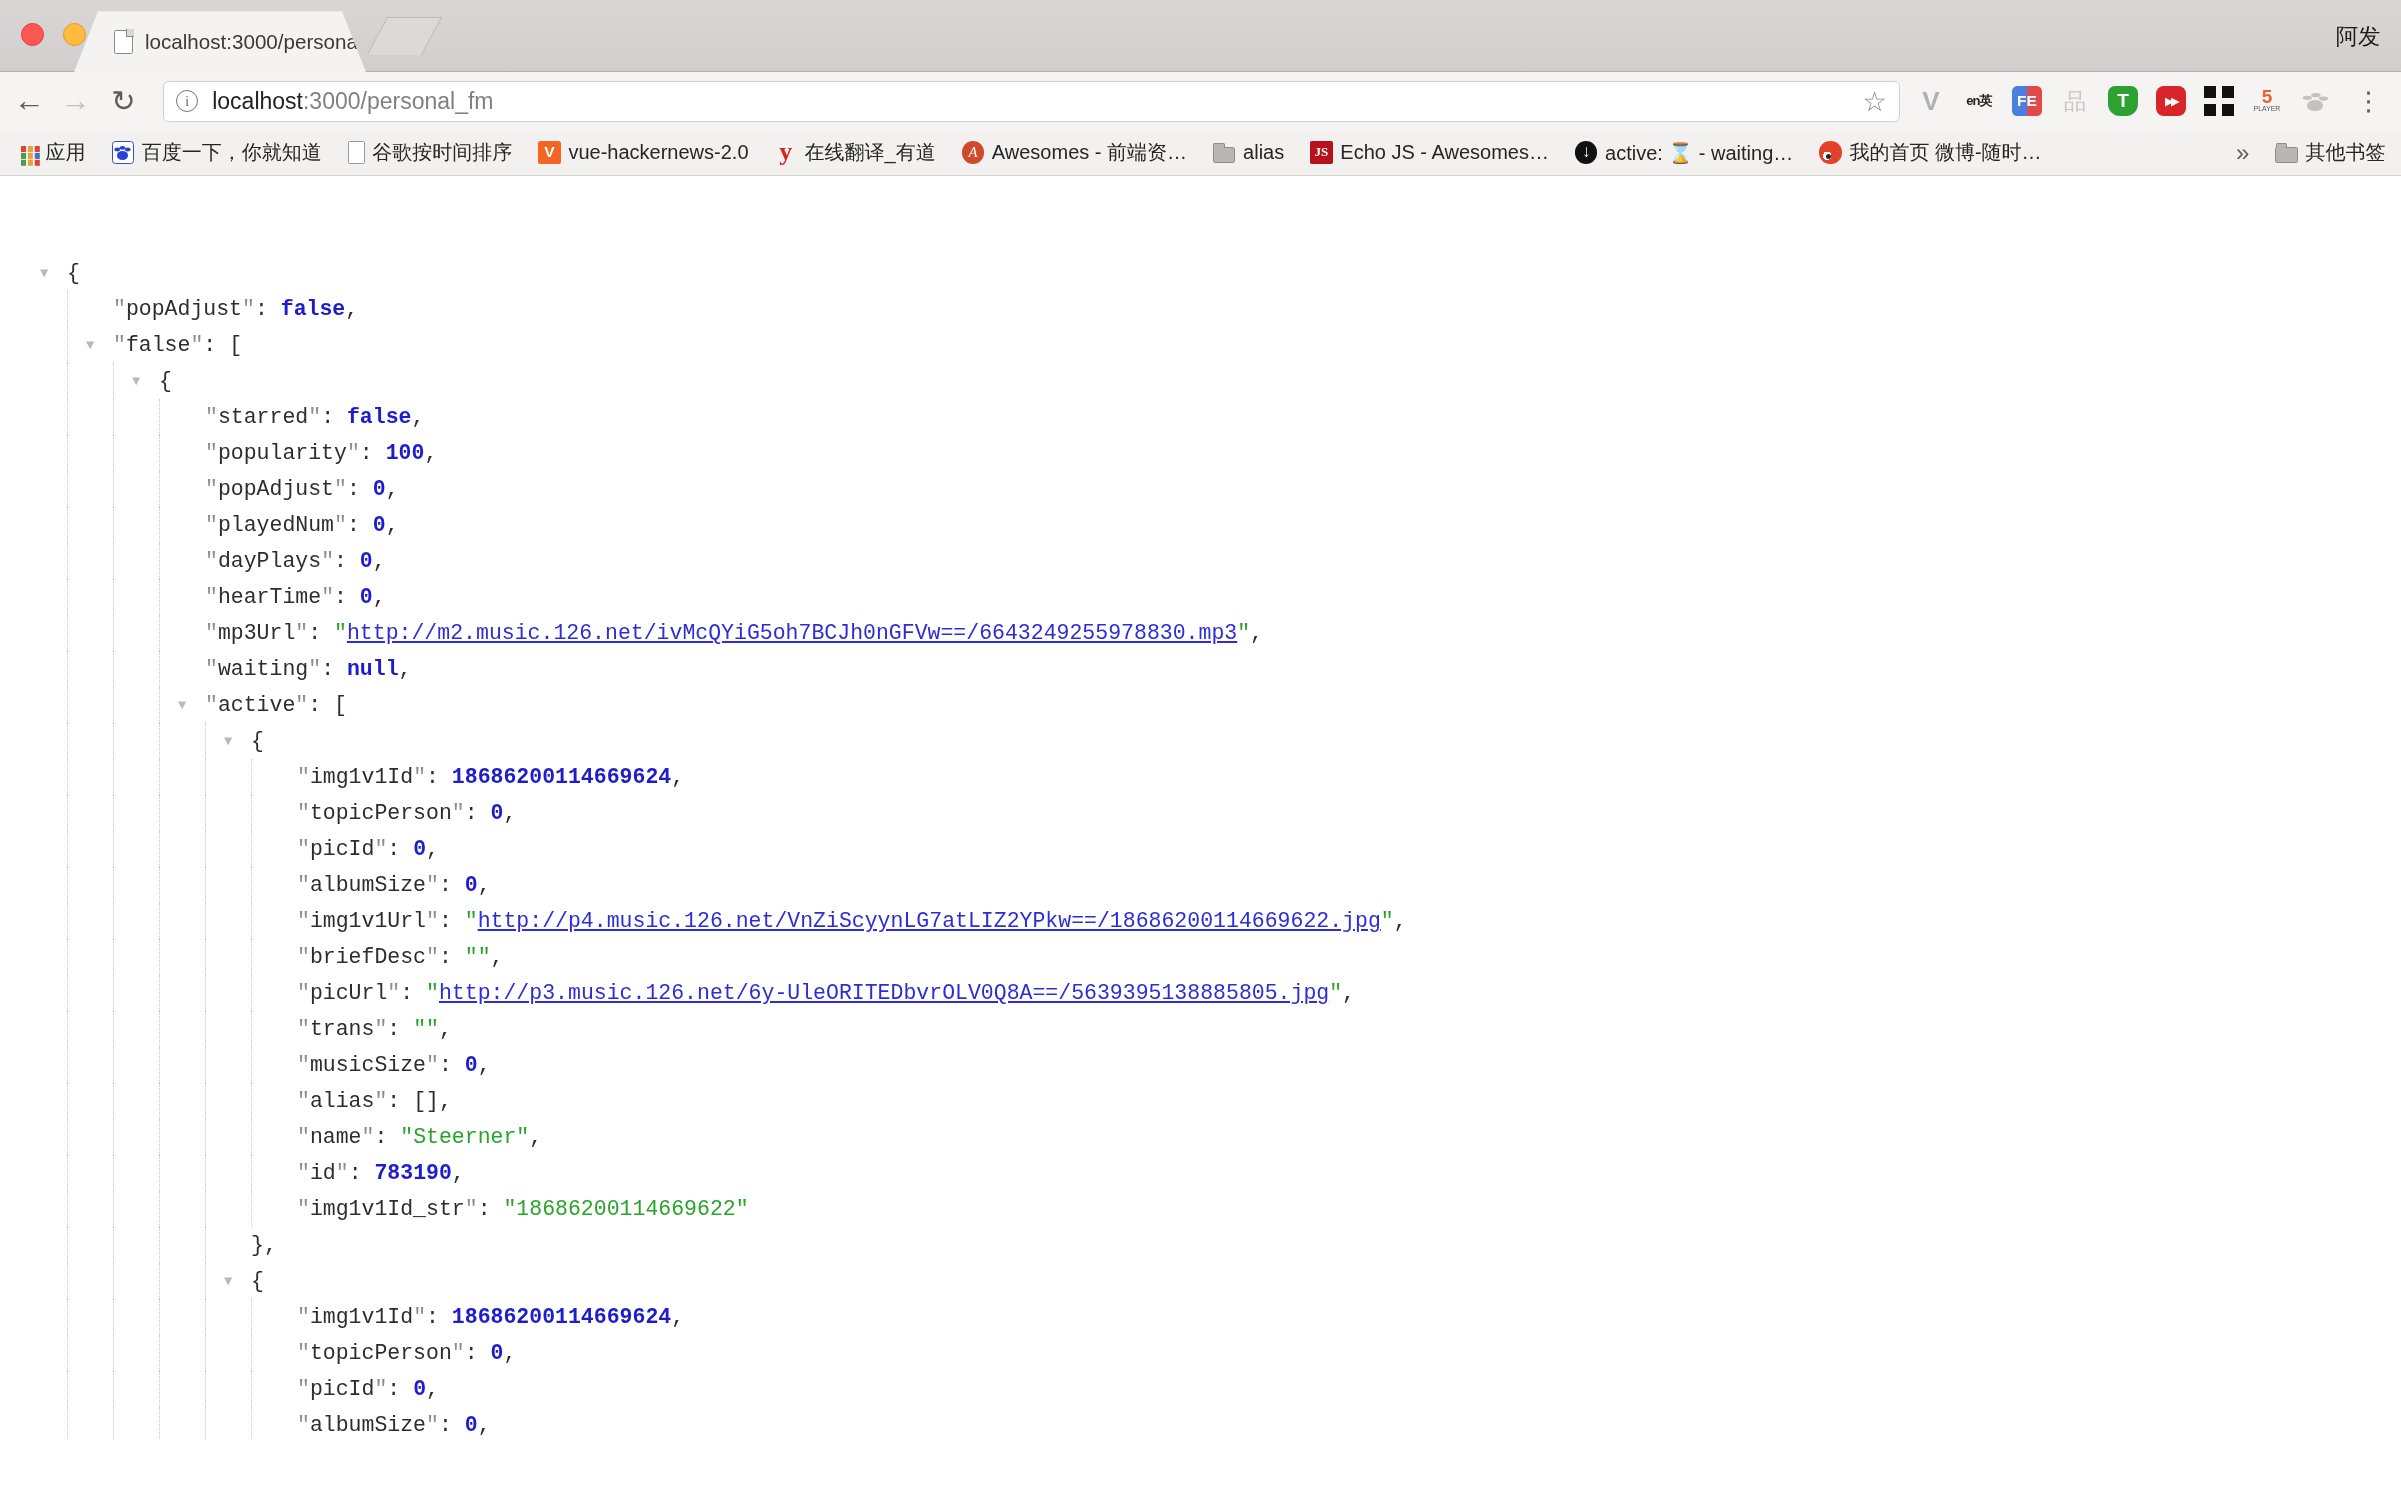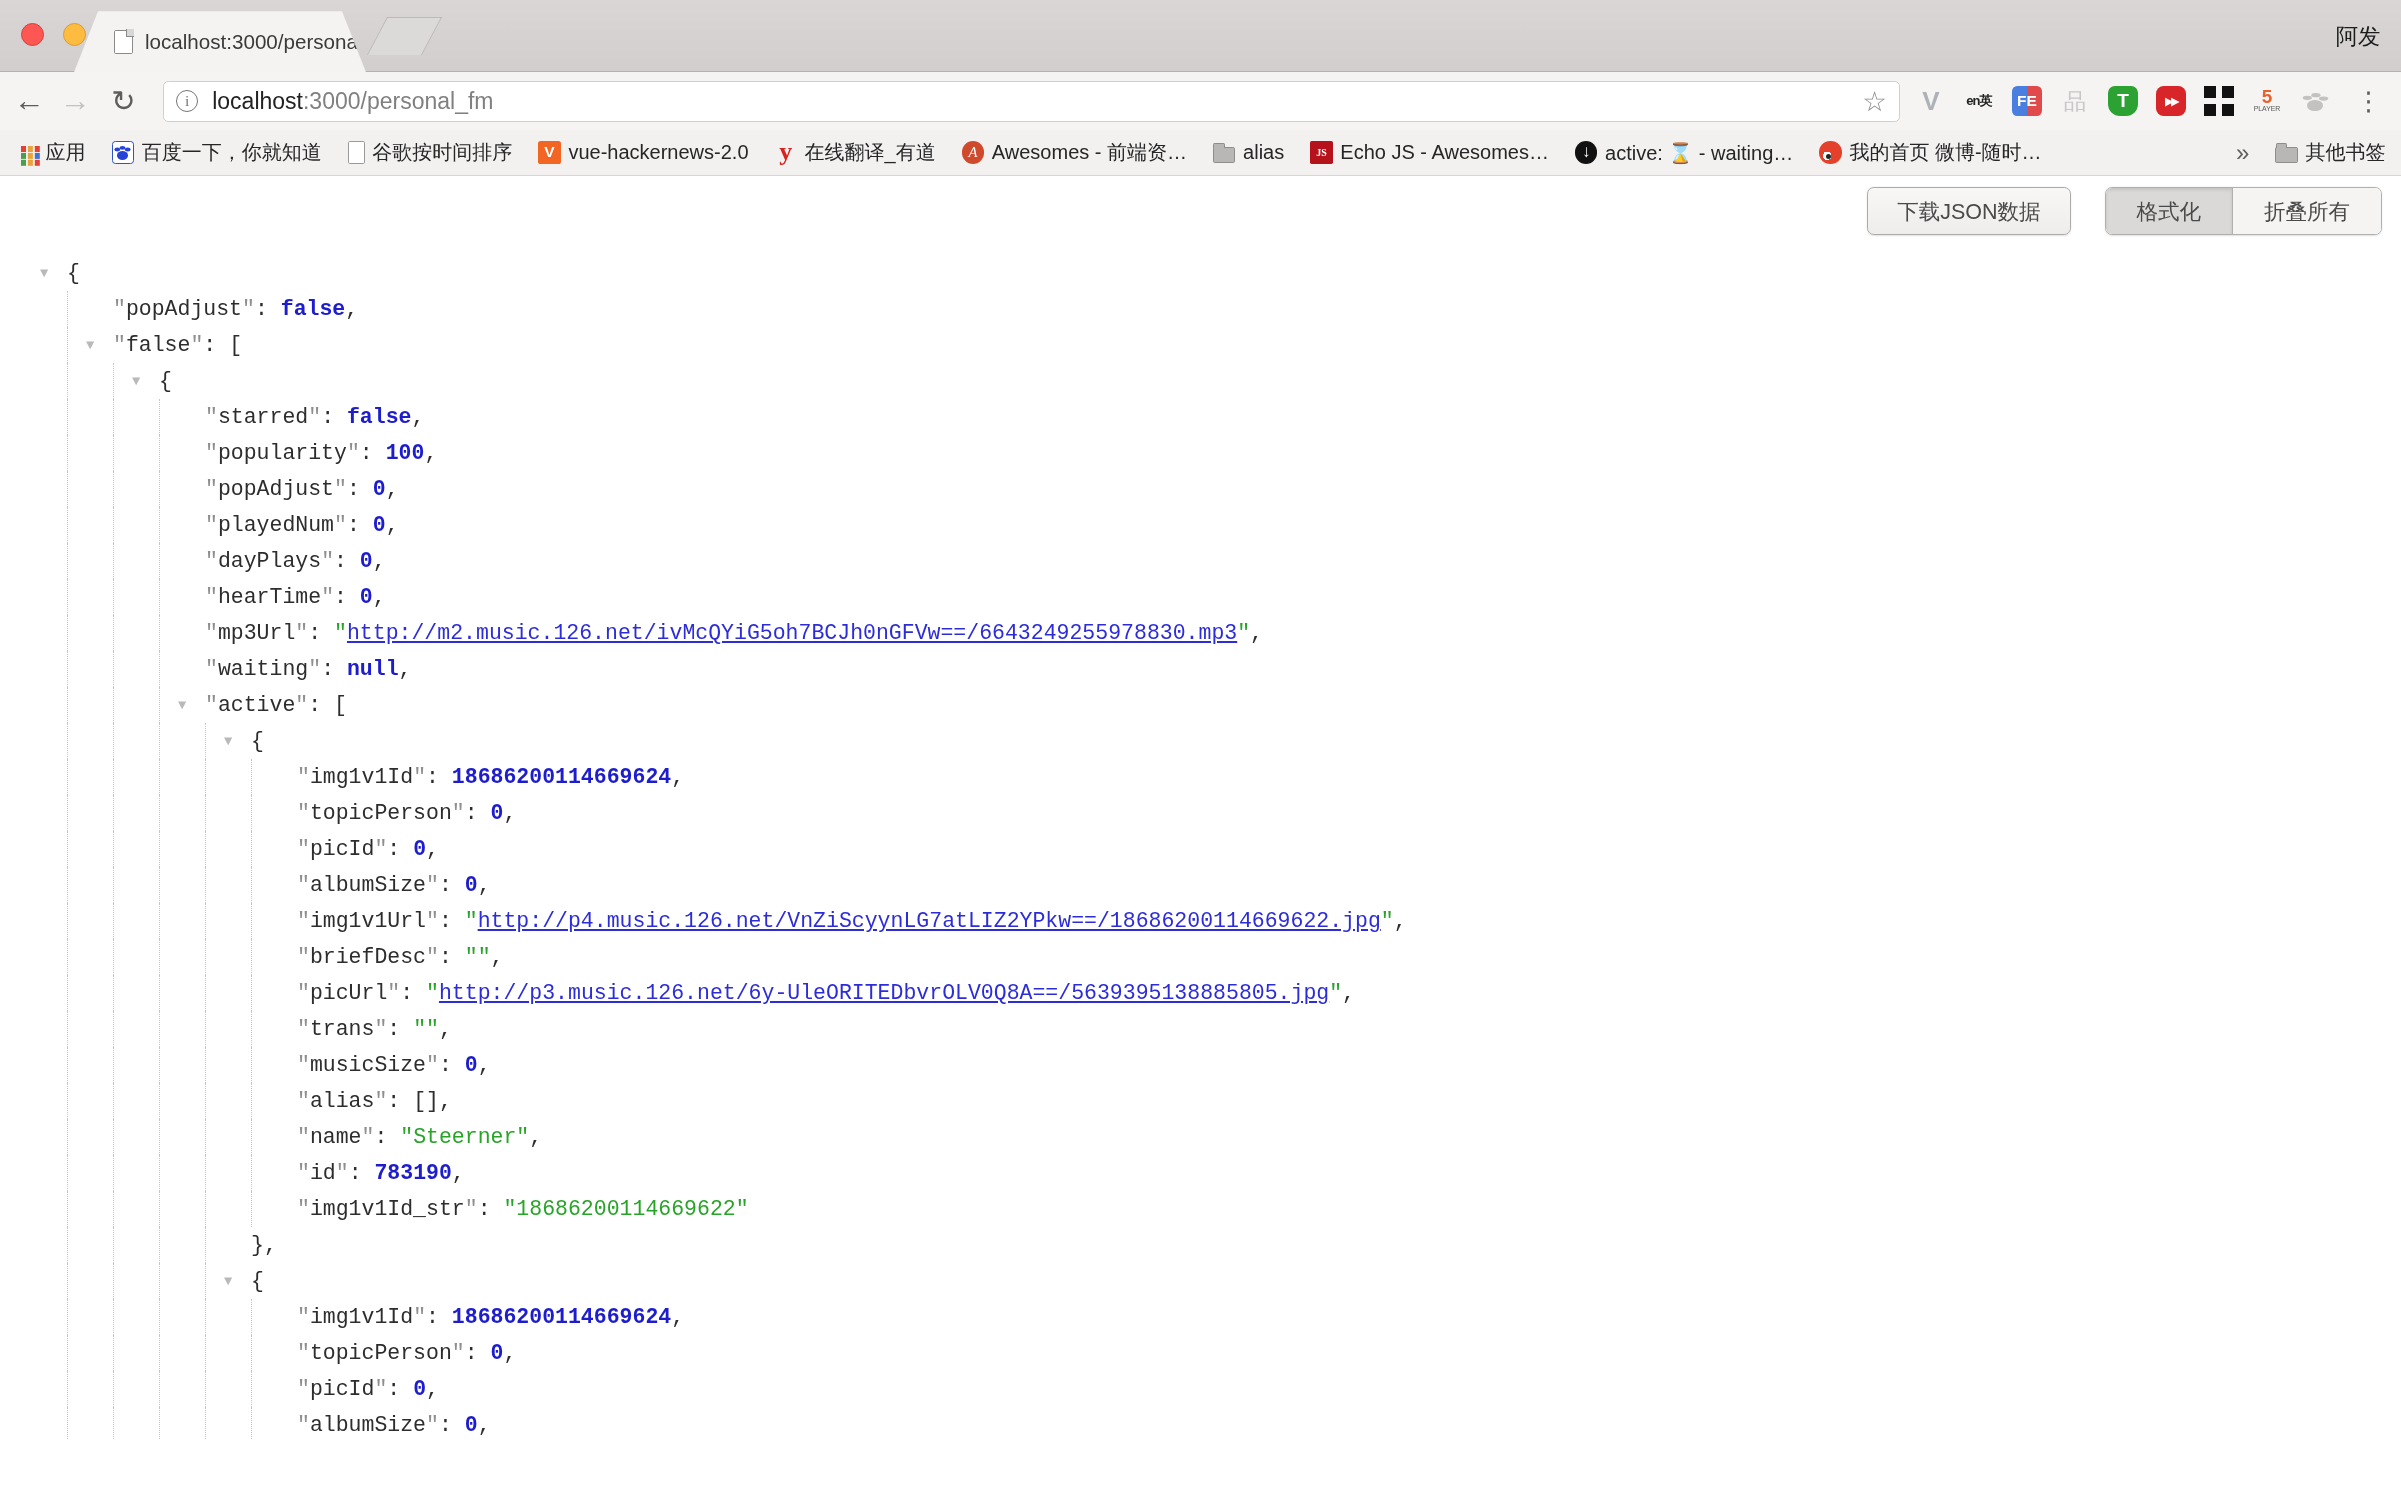--- a/index.html
+++ b/index.html
@@ -86,21 +86,21 @@
   .vue-orange-icon span { color:#fff; font-weight:bold; font-size:15.5px; }
   .youdao-icon span { color:#d6231d; font-weight:bold; font-size:26px;
                       font-family:"Liberation Serif",serif; line-height:22.4px; }
   .awesomes-icon { background:#cf4a2d; border-radius:50%; }
   .awesomes-icon span { color:#fff; font-size:14.6px; font-style:italic; font-family:"Liberation Serif",serif; }
   .folder-icon { width:22.4px; height:15.5px; background:#b9b7b6; border:0.9px solid #8f8d8c;
                  border-radius:1.7px; margin-top:5.2px; position:relative; }
   .folder-icon:before { content:""; position:absolute; left:-0.9px; top:-5.2px; width:9.5px; height:4.3px;
                  background:#b9b7b6; border:0.9px solid #8f8d8c; border-bottom:none; border-radius:1.7px 1.7px 0 0; }
   .echojs-icon { background:#b5121b; border-radius:1.7px; }
-  .echojs-icon span { color:#fff; font-weight:bold; font-size:10px; font-family:"Liberation Serif",serif; }
+  .echojs-icon span { color:#fff; font-weight:bold; font-size:13px; font-family:"Liberation Serif",serif; }
   .download-circle-icon { background:#111; border-radius:50%; }
   .download-circle-icon span { color:#fff; font-weight:bold; font-size:17px; }
   .weibo-icon { background:radial-gradient(circle at 35% 65%, #fff 0 4.3px, #e4412c 4.3px); border-radius:50%; }
   .weibo-icon i { position:absolute; left:6.9px; top:13px; width:5.2px; height:5.2px;
                   border-radius:50%; background:#222; }
   .bm-spacer { flex:1; }
   .chevron { font-size:24px; color:#5f5f5f; }
 
   
   .content { position:relative; height:1211px; background:#fff; }
@@ -246,27 +246,20 @@
     </span>
     <span class="bm-spacer"></span>
     <span class="chevron">»</span>
     <span class="bm">
       <span class="bm-ico folder-icon"></span>
       <span class="bm-label">其他书签</span>
     </span>
   </div>
 
 <div class="content">
-  <div class="actions">
-    <button class="btn">下载JSON数据</button>
-    <div class="segmented">
-      <span class="seg active">格式化</span>
-      <span class="seg plain">折叠所有</span>
-    </div>
-  </div>
   <div class="json-view">
       <div class="jline"><span class="tri" style="left:40px">▼</span><span class="lc" style="margin-left:67px"><span class="tp">{</span></span></div>
       <div class="jline"><span class="guide" style="left:67px"></span><span class="lc" style="margin-left:113px"><span class="tq">"</span><span class="tk">popAdjust</span><span class="tq">"</span><span class="tp">: </span><span class="tb">false</span><span class="tp">,</span></span></div>
       <div class="jline"><span class="guide" style="left:67px"></span><span class="tri" style="left:86px">▼</span><span class="lc" style="margin-left:113px"><span class="tq">"</span><span class="tk">false</span><span class="tq">"</span><span class="tp">: </span><span class="tp">[</span></span></div>
       <div class="jline"><span class="guide" style="left:67px"></span><span class="guide" style="left:113px"></span><span class="tri" style="left:132px">▼</span><span class="lc" style="margin-left:159px"><span class="tp">{</span></span></div>
       <div class="jline"><span class="guide" style="left:67px"></span><span class="guide" style="left:113px"></span><span class="guide" style="left:159px"></span><span class="lc" style="margin-left:205px"><span class="tq">"</span><span class="tk">starred</span><span class="tq">"</span><span class="tp">: </span><span class="tb">false</span><span class="tp">,</span></span></div>
       <div class="jline"><span class="guide" style="left:67px"></span><span class="guide" style="left:113px"></span><span class="guide" style="left:159px"></span><span class="lc" style="margin-left:205px"><span class="tq">"</span><span class="tk">popularity</span><span class="tq">"</span><span class="tp">: </span><span class="tb">100</span><span class="tp">,</span></span></div>
       <div class="jline"><span class="guide" style="left:67px"></span><span class="guide" style="left:113px"></span><span class="guide" style="left:159px"></span><span class="lc" style="margin-left:205px"><span class="tq">"</span><span class="tk">popAdjust</span><span class="tq">"</span><span class="tp">: </span><span class="tb">0</span><span class="tp">,</span></span></div>
       <div class="jline"><span class="guide" style="left:67px"></span><span class="guide" style="left:113px"></span><span class="guide" style="left:159px"></span><span class="lc" style="margin-left:205px"><span class="tq">"</span><span class="tk">playedNum</span><span class="tq">"</span><span class="tp">: </span><span class="tb">0</span><span class="tp">,</span></span></div>
       <div class="jline"><span class="guide" style="left:67px"></span><span class="guide" style="left:113px"></span><span class="guide" style="left:159px"></span><span class="lc" style="margin-left:205px"><span class="tq">"</span><span class="tk">dayPlays</span><span class="tq">"</span><span class="tp">: </span><span class="tb">0</span><span class="tp">,</span></span></div>

